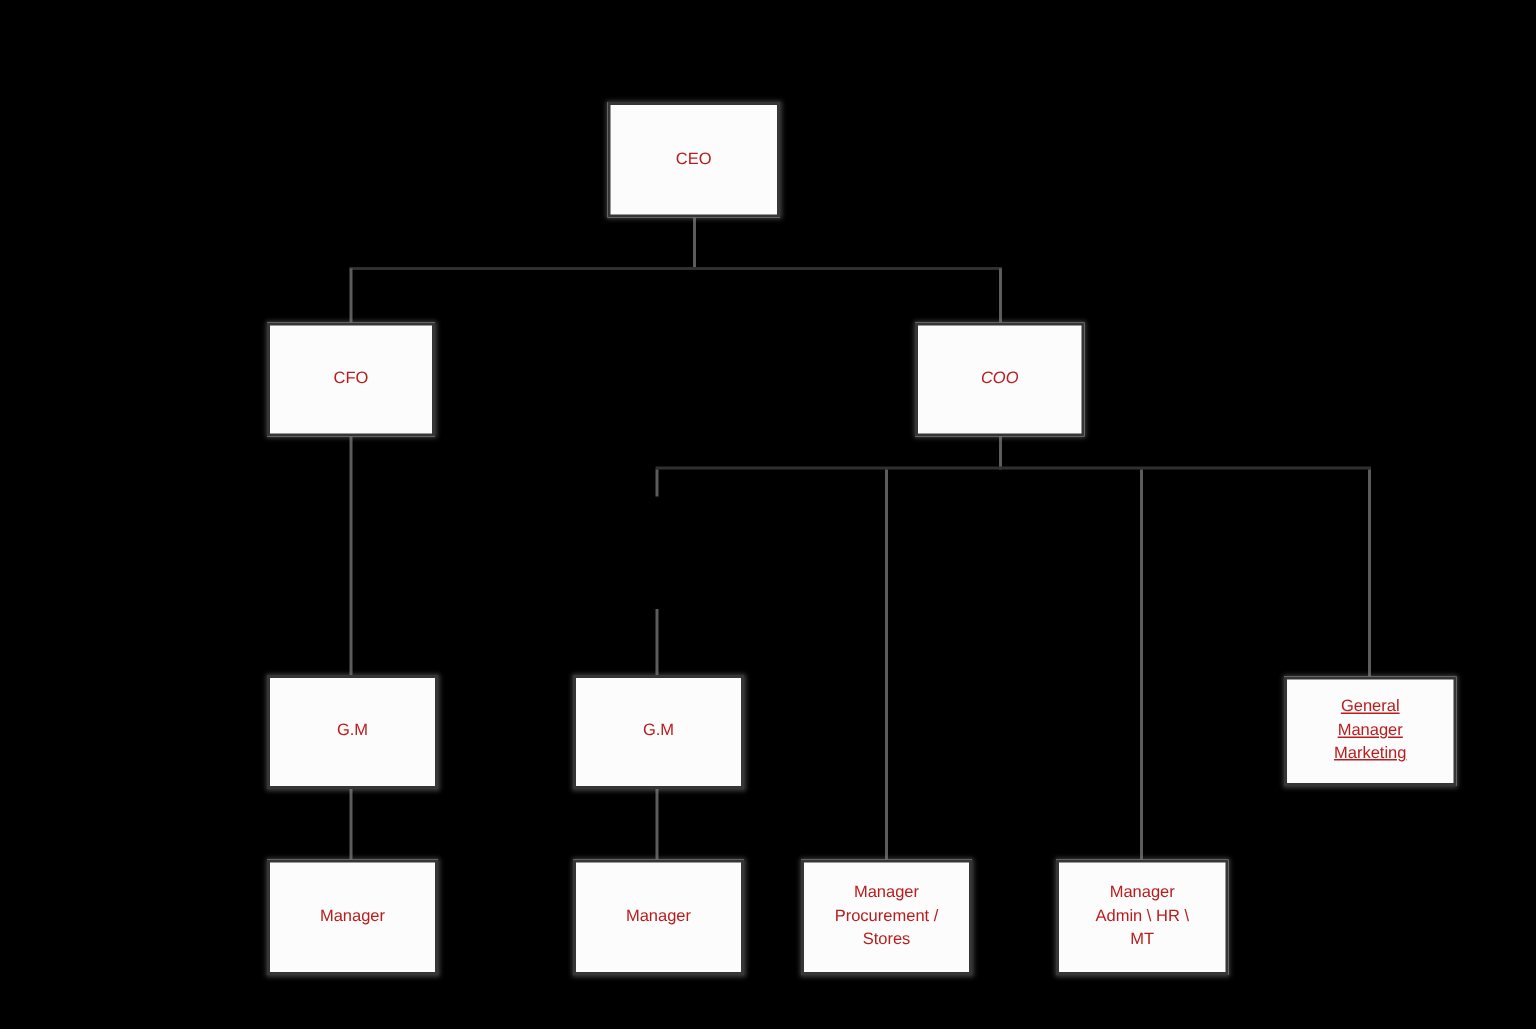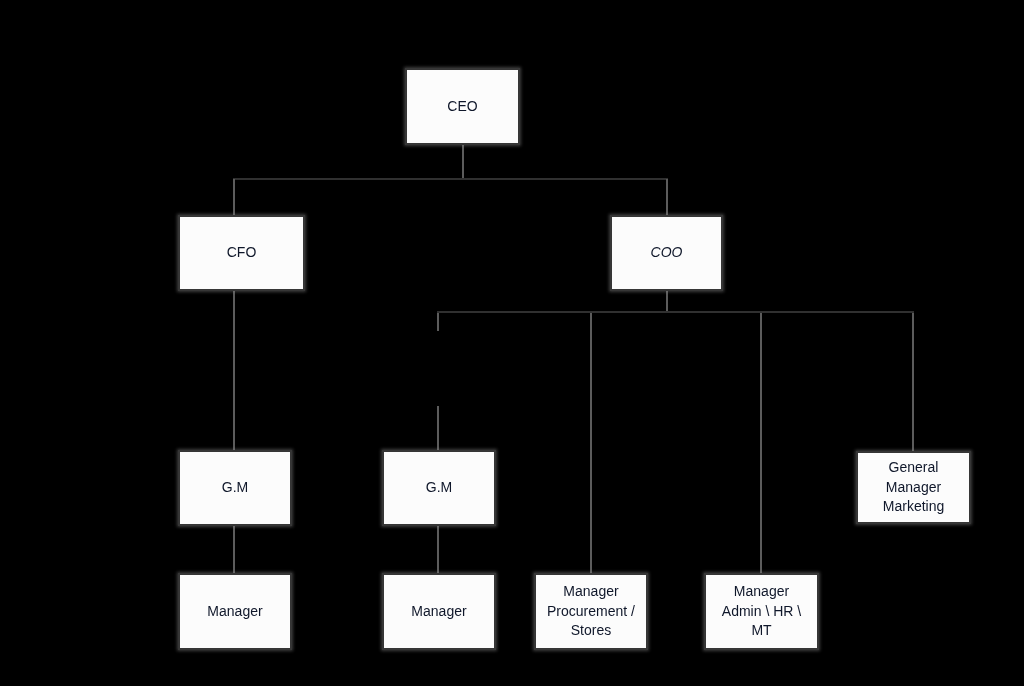--- a/index.html
+++ b/index.html
@@ -18,48 +18,48 @@
   .node {
     position: absolute;
     background: #fcfcfc;
     border: 2px solid #363636;
     box-sizing: border-box;
     box-shadow: 0 0 3px 1px rgba(135,135,135,0.45);
     display: flex;
     align-items: center;
     justify-content: center;
     text-align: center;
-    color: #0f172a;
-    font-size: 14px;
+    color: #b91c1c;
+    font-size: 11px;
     line-height: 1.4;
     padding: 4px 6px;
     white-space: pre-line;
   }
   .vline {
     position: absolute;
     width: 2px;
     background: #5c5c5c;
   }
   .hline {
     position: absolute;
     height: 2px;
     background: #303030;
   }
   
   #n-ceo   { left: 405px; top:  68px; width: 115px; height: 77px; }
-  #n-cfo   { left: 178px; top: 215px; width: 127px; height: 76px; }
+  #n-cfo   { left: 178px; top: 215px; width: 112px; height: 76px; }
   #n-coo   { left: 610px; top: 215px; width: 113px; height: 76px; font-style: italic; }
   #n-cto   { left: 382px; top: 331px; width: 112px; height: 75px; }
   #n-gm1   { left: 178px; top: 450px; width: 114px; height: 76px; }
   #n-gm2   { left: 382px; top: 450px; width: 114px; height: 76px; }
   #n-mgr1  { left: 178px; top: 573px; width: 114px; height: 77px; }
   #n-mgr2  { left: 382px; top: 573px; width: 114px; height: 77px; }
   #n-proc  { left: 534px; top: 573px; width: 114px; height: 77px; }
   #n-admin { left: 704px; top: 573px; width: 115px; height: 77px; }
-  #n-gmm   { left: 856px; top: 451px; width: 115px; height: 73px; padding: 4px 10px; }
+  #n-gmm   { left: 856px; top: 451px; width: 115px; height: 73px; padding: 4px 10px; text-decoration: underline; }
   
   #l-ceo-v    { left: 462px; top: 145px; height: 34px; }
   #l-top-h    { left: 233px; top: 178px; width: 435px; }
   #l-cfo-v    { left: 233px; top: 179px; height: 36px; }
   #l-coo-v    { left: 666px; top: 179px; height: 36px; }
   #l-cfo-gm   { left: 233px; top: 291px; height: 159px; }
   #l-gm1-mgr  { left: 233px; top: 526px; height: 47px; }
   #l-coo-bot  { left: 666px; top: 291px; height: 22px; }
   #l-coo-h    { left: 437px; top: 311px; width: 477px; }
   #l-cto-v    { left: 437px; top: 313px; height: 18px; }

